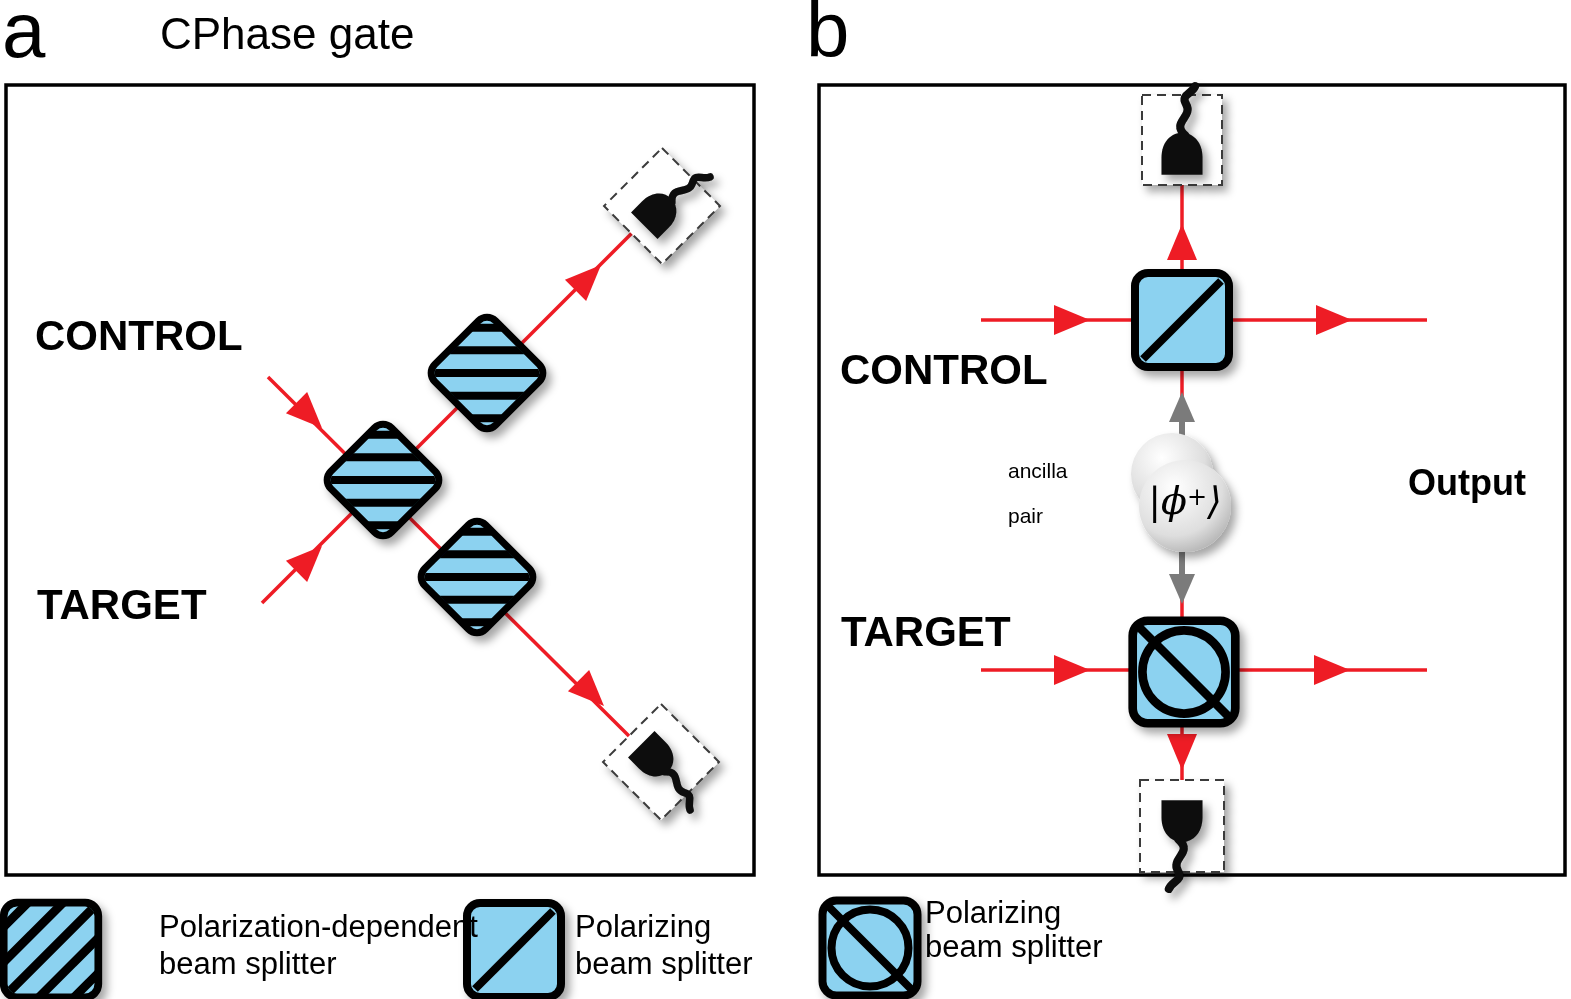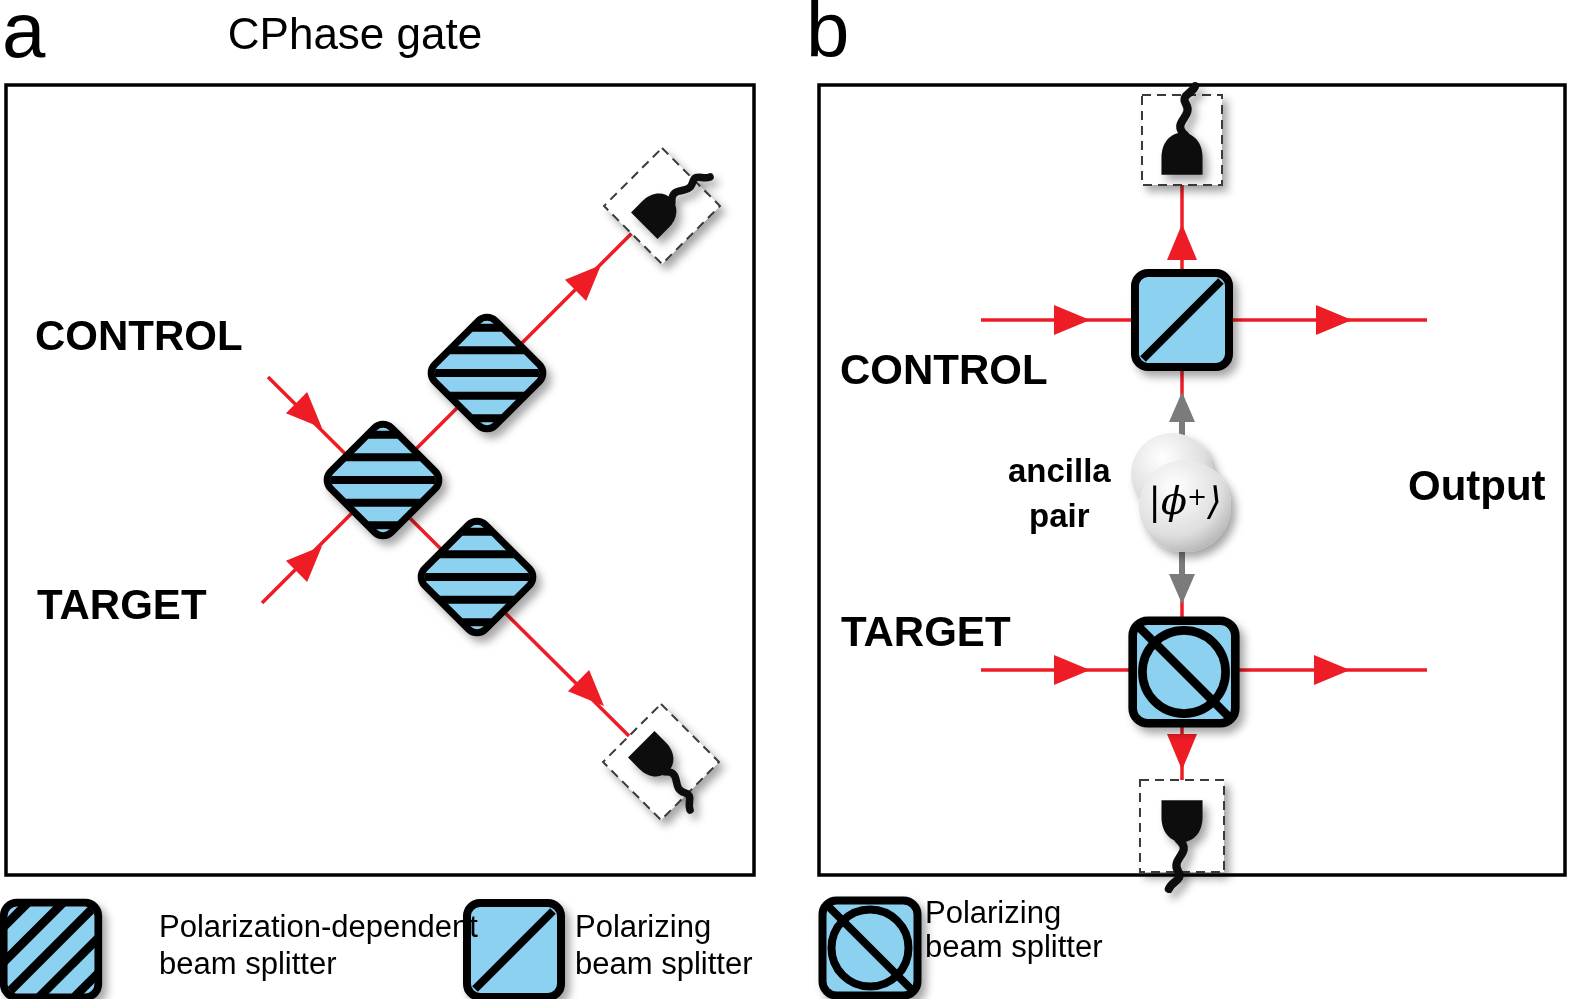--- a/index.html
+++ b/index.html
@@ -1,24 +1,24 @@
 <!DOCTYPE html>
 <html><head>
 <meta charset="utf-8">
 <style>
   html,body{margin:0;padding:0;background:#ffffff;}
   #fig{position:relative;width:1571px;height:999px;background:#ffffff;
        font-family:"Liberation Sans", sans-serif;color:#000;overflow:hidden;}
   #gfx{position:absolute;left:0;top:0;}
   .txt{position:absolute;white-space:nowrap;line-height:1;}
   .panel-letter{font-size:78px;font-weight:400;}
-  .panel-title{font-size:44px;font-weight:400;text-align:center;width:390px;}
+  .panel-title{font-size:44px;font-weight:400;text-align:left;width:390px;}
   .io-label{font-size:42px;font-weight:700;}
-  .ancilla-label{font-size:33px;font-weight:700;line-height:45px;text-align:center;}
-  .output-label{font-size:42px;font-weight:700;}
+  .ancilla-label{font-size:21px;font-weight:400;line-height:45px;}
+  .output-label{font-size:36px;font-weight:700;}
   .ket{font-family:"DejaVu Serif", serif;font-style:italic;font-size:38px;
        width:100px;text-align:center;}
   .ket sup{font-size:24px;vertical-align:9px;font-style:normal;}
   .legend-text{font-size:31px;font-weight:400;line-height:37px;white-space:nowrap;}
   .legend-text3{font-size:31px;font-weight:400;line-height:34px;white-space:nowrap;}
 </style>
 </head>
 <body>
 
 <div id="fig">

